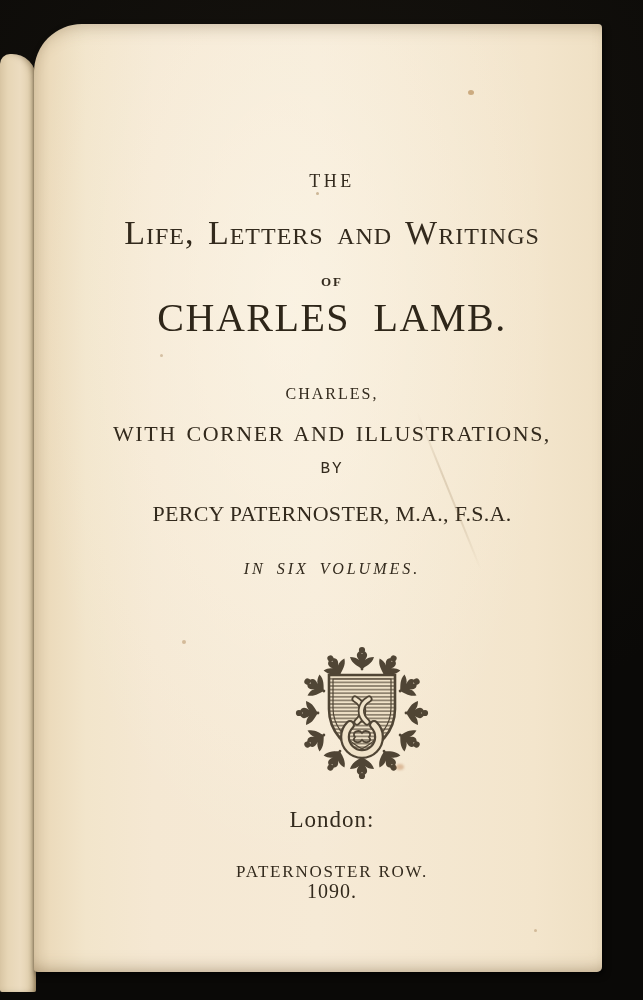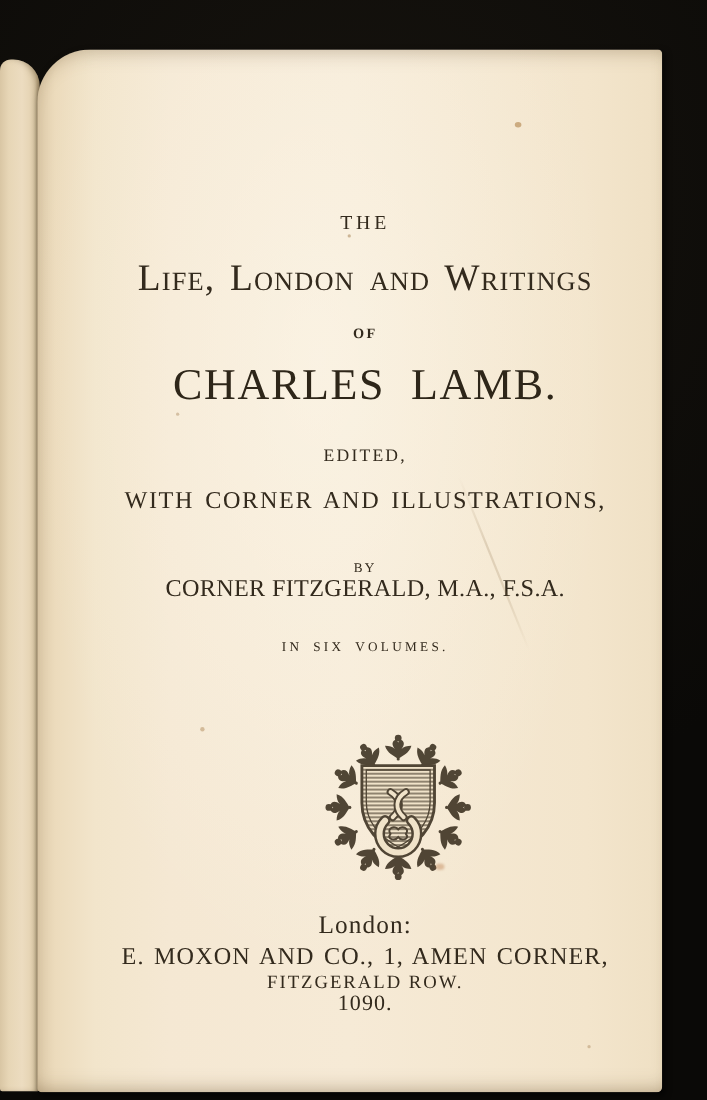--- a/index.html
+++ b/index.html
@@ -21,33 +21,32 @@
   .page{
     position:absolute;left:34px;top:24px;width:568px;height:948px;
     border-radius:48px 4px 5px 4px;
     background:
       radial-gradient(ellipse at 45% 30%, rgba(255,252,242,.45) 0%, rgba(255,252,242,0) 60%),
       linear-gradient(90deg,#ddcaa9 0px,#ecdbbc 16px,#f2e5cb 52px,#f5e8d3 120px,#f6ead6 50%,#f3e5cc 88%,#efe0c4 100%);
     box-shadow:
       inset 0 -12px 18px -12px rgba(115,90,55,.55),
       inset 0 16px 18px -15px rgba(115,90,55,.4),
       2px 3px 6px rgba(0,0,0,.6);
-    margin-top: 21px;
   }
   .content{position:absolute;left:30px;top:0;width:536px;height:1000px;}
   .line{position:absolute;left:0;right:0;text-align:center;color:#332a1d;white-space:nowrap;}
   .half-title   {top:147px;font-size:18px;letter-spacing:3.5px;}
   .main-title   {top:190px;font-size:34px;letter-spacing:1px;word-spacing:4px;font-variant:small-caps;}
   .of-label     {top:250px;font-size:13px;letter-spacing:2px;font-weight:bold;}
-  .subject      {top:281px;font-size:40px;letter-spacing:1.5px;word-spacing:12px;color:#2e2619;text-align:center;}
+  .subject      {top:270px;font-size:40px;letter-spacing:1.5px;word-spacing:12px;color:#2e2619;text-align:center;}
   .edited-label {top:361px;font-size:16px;letter-spacing:2px;}
   .notes-line   {top:397px;font-size:22px;letter-spacing:1.5px;word-spacing:3px;}
-  .by-label     {top:464px;font-size:12px;letter-spacing:2px;}
+  .by-label     {top:436px;font-size:16px;letter-spacing:2px;font-family:Liberation Mono, monospace;}
   .editor-line  {top:477px;font-size:22px;letter-spacing:0.3px;}
-  .volumes-note {top:536px;font-size:12px;letter-spacing:3px;word-spacing:4px;}
+  .volumes-note {top:536px;font-size:16px;font-style:italic;letter-spacing:3px;word-spacing:4px;}
   .volume-num   {top:565px;font-size:19px;font-variant:small-caps;letter-spacing:1px;}
   .city-line    {top:783px;font-size:23px;font-weight:normal;letter-spacing:1px;}
   .publisher    {top:811px;font-size:22px;letter-spacing:1px;word-spacing:2px;}
   .street-line  {top:838px;font-size:17px;letter-spacing:1.8px;}
   .year-line    {top:856px;font-size:20px;letter-spacing:1px;}
   .emblem-wrap{position:absolute;left:222px;top:620px;width:152px;height:138px;}
   
   .spot{position:absolute;border-radius:50%;}
   .s1{left:404px;top:66px;width:6px;height:5px;background:rgba(170,120,60,.55);}
   .s2{left:252px;top:168px;width:3px;height:3px;background:rgba(150,110,60,.45);}
@@ -65,27 +64,27 @@
 <body>
 
 <div class="stage">
 
   <div class="under-page"></div>
 
   <div class="page">
     <div class="content">
 
       <div class="line half-title">THE</div>
-      <div class="line main-title">Life, London and Writings</div>
+      <div class="line main-title">Life, Letters and Writings</div>
       <div class="line of-label">OF</div>
       <div class="line subject">CHARLES LAMB.</div>
-      <div class="line edited-label">EDITED,</div>
+      <div class="line edited-label">CHARLES,</div>
       <div class="line notes-line">WITH CORNER AND ILLUSTRATIONS,</div>
       <div class="line by-label">BY</div>
-      <div class="line editor-line">CORNER FITZGERALD, M.A., F.S.A.</div>
+      <div class="line editor-line">PERCY PATERNOSTER, M.A., F.S.A.</div>
       <div class="line volumes-note">IN SIX VOLUMES.</div>
 
       <div class="emblem-wrap">
         <svg viewBox="-76 -69 152 138" width="152" height="138" aria-hidden="true">
           <defs>
             <pattern id="hatch" width="3.6" height="3.6" patternUnits="userSpaceOnUse">
               <rect width="3.6" height="3.6" fill="#f0e2c8"></rect>
               <path d="M0,1.8 H3.6" stroke="#3a2f1f" stroke-width="1.1"></path>
             </pattern>
             <g id="lfc" fill="#3a2f1f">
@@ -114,22 +113,21 @@
             <path d="M-7,-14 C3,-8 3,2 -5,9" fill="none" stroke="#3a2f1f" stroke-width="7" stroke-linecap="round"></path>
             <path d="M-7,-14 C3,-8 3,2 -5,9" fill="none" stroke="#f0e2c8" stroke-width="3.5" stroke-linecap="round"></path>
             <path d="M7,-14 C-3,-8 -3,2 5,9" fill="none" stroke="#3a2f1f" stroke-width="7" stroke-linecap="round"></path>
             <path d="M7,-14 C-3,-8 -3,2 5,9" fill="none" stroke="#f0e2c8" stroke-width="3.5" stroke-linecap="round"></path>
             <path d="M-7,24 C-11,19 -3,16 0,20 C3,16 11,19 7,24 C11,29 3,31 0,27 C-3,31 -11,29 -7,24 Z" fill="none" stroke="#3a2f1f" stroke-width="1.8"></path>
           </g>
         </svg>
       </div>
 
       <div class="line city-line">London:</div>
-      <div class="line publisher">E. MOXON AND CO., 1, AMEN CORNER,</div>
-      <div class="line street-line">FITZGERALD ROW.</div>
+      <div class="line street-line">PATERNOSTER ROW.</div>
       <div class="line year-line">1090.</div>
 
       <div class="spot s1"></div>
       <div class="spot s2"></div>
       <div class="spot s3"></div>
       <div class="spot s4"></div>
       <div class="spot s5"></div>
       <div class="spot s6"></div>
       <div class="crease"></div>
 

